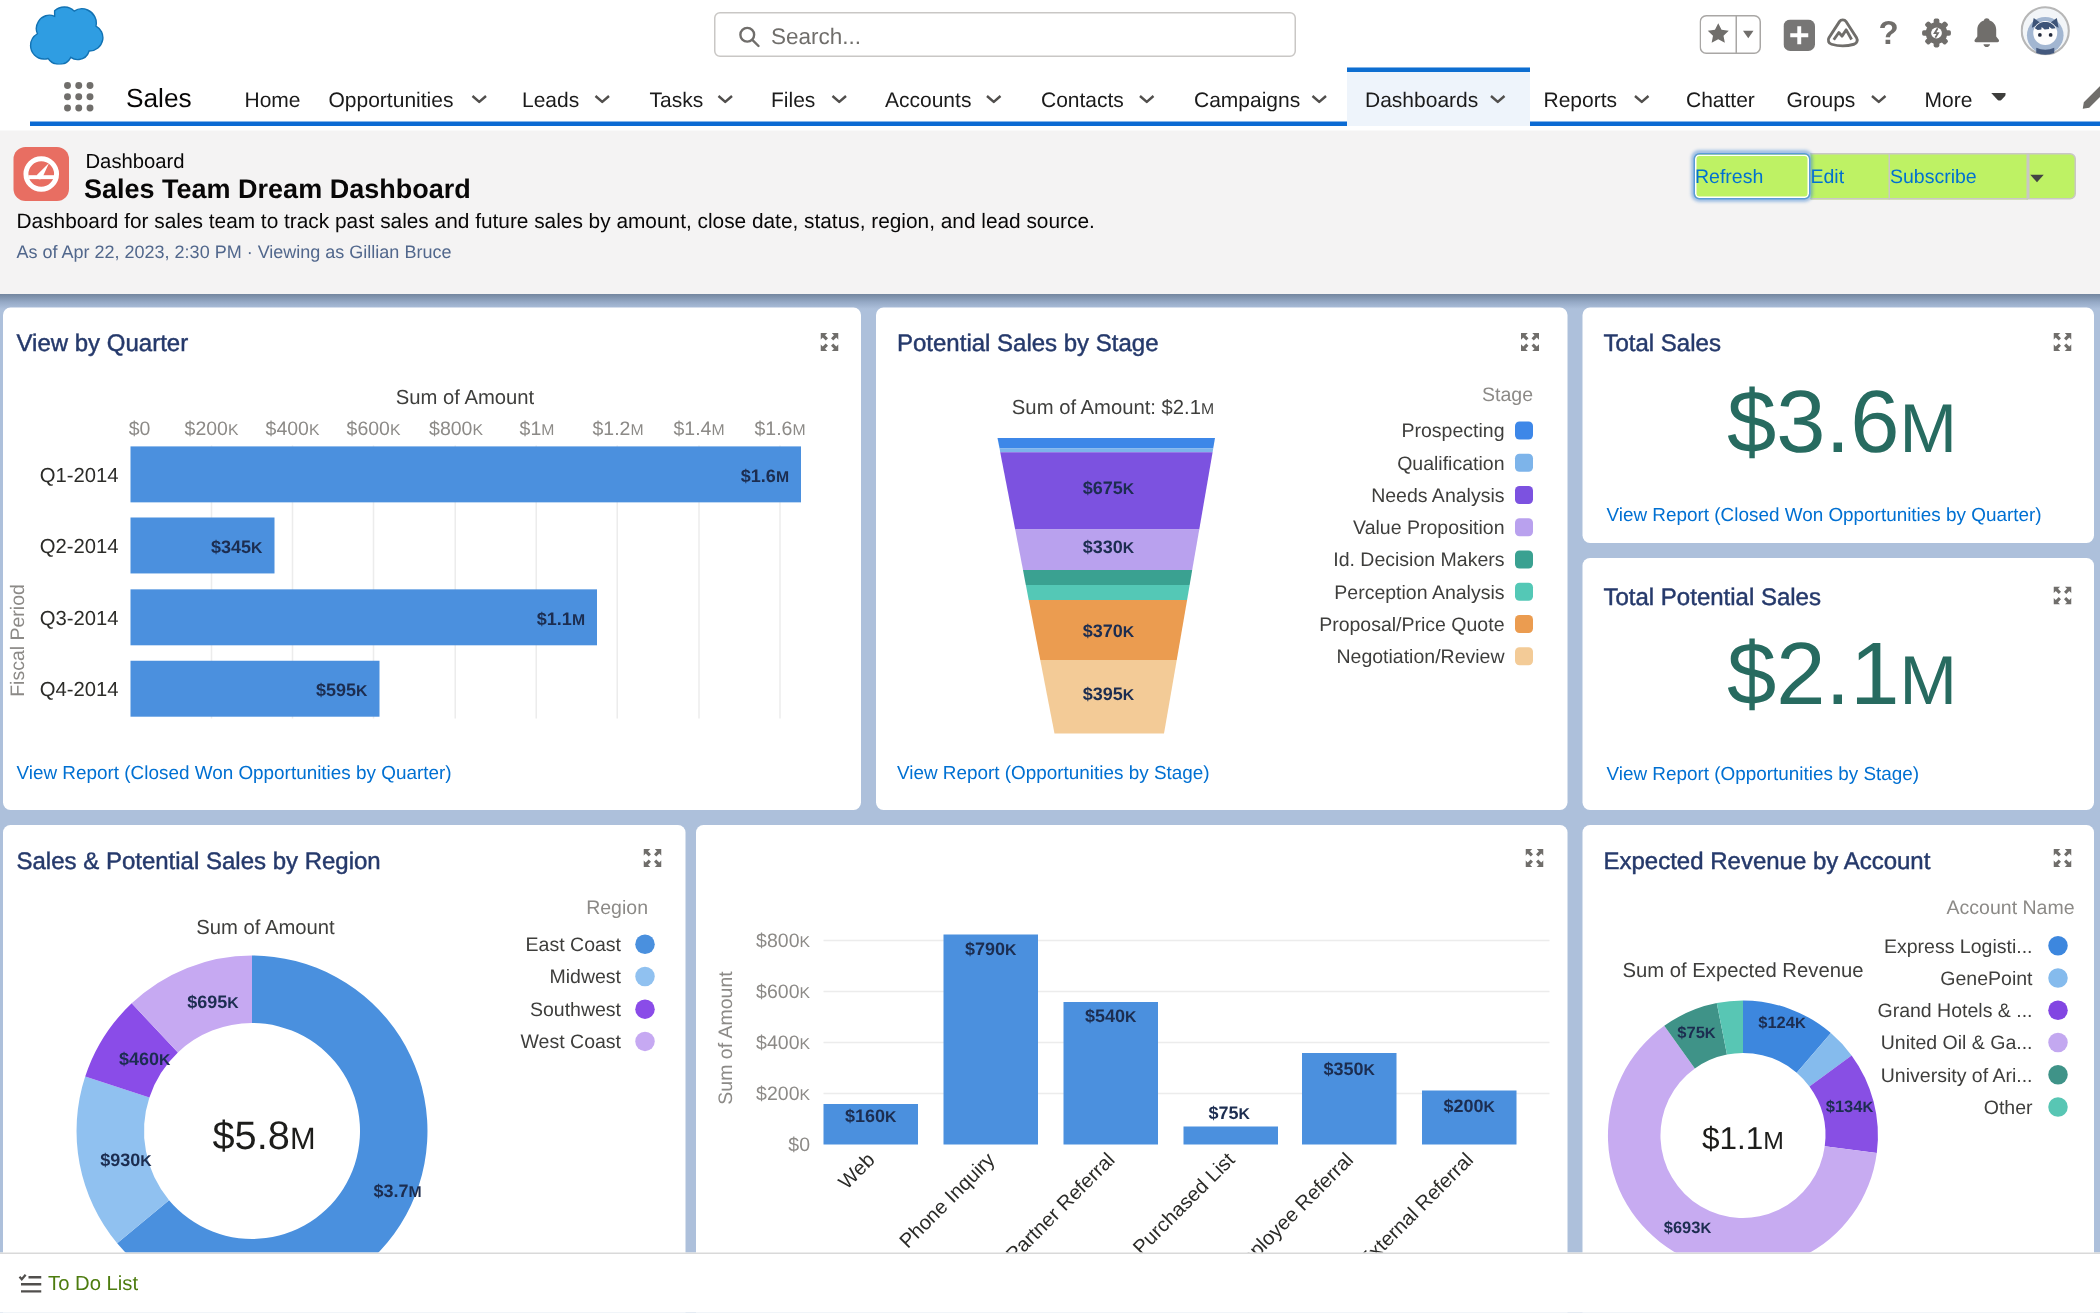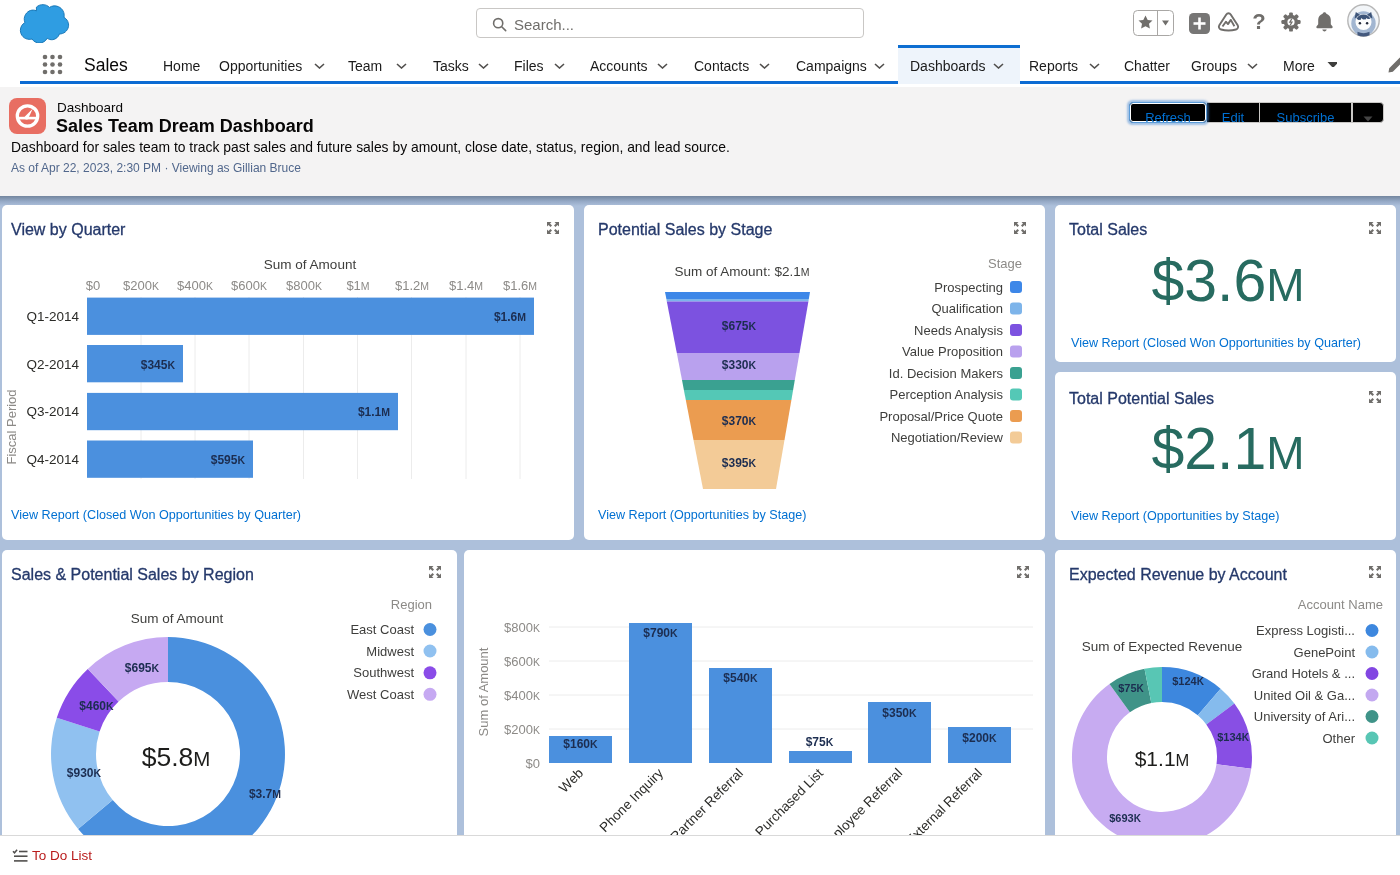--- a/index.html
+++ b/index.html
@@ -17,31 +17,31 @@
   #appname { position:absolute; left:64px; top:10px; font-size:17.5px; color:#080707; }
   #seltab { position:absolute; left:878px; top:0; width:122px; height:39px; background:#eef4fb; border-top:3px solid #0d6ed1; }
   
   #phead { position:absolute; left:0; top:87px; width:1400px; height:109px; background:#f4f3f3; }
   #dbicon { position:absolute; left:9px; top:11px; width:37px; height:36px; border-radius:8px; background:#e86e62; }
   .hlabel { position:absolute; left:57px; top:13px; font-size:13.5px; color:#080707; }
   .htitle { position:absolute; left:56px; top:29px; font-size:18px; font-weight:bold; color:#080707; }
   .hdesc  { position:absolute; left:11px; top:52px; font-size:13.9px; color:#080707; }
   .hasof  { position:absolute; left:11px; top:74px; font-size:12px; color:#51678c; }
   .btngrp { position:absolute; top:15px; height:31px; }
-  .btn { position:absolute; top:0; height:21px; background:#000000; border:1px solid #c9c7c5; color:#0070d2; font-size:13px; text-align:center; line-height:29px; }
+  .btn { position:absolute; top:0; height:31px; background:#bef264; border:1px solid #c9c7c5; color:#0070d2; font-size:13px; text-align:left; line-height:29px; }
   
   #dash { position:absolute; left:0; top:196px; width:1400px; height:679px; background:#adc0db; }
   #dash .shade { position:absolute; left:0; top:0; width:1400px; height:10px; background:linear-gradient(rgba(52,70,92,.48), rgba(82,104,138,.25) 55%, rgba(120,142,178,0)); }
   .card { position:absolute; background:#fff; border-radius:5px; }
   .ctitle { position:absolute; font-size:16px; color:#25396b; white-space:nowrap; -webkit-text-stroke:0.3px #25396b; }
   .vlink { position:absolute; font-size:12.6px; color:#0070d2; white-space:nowrap; }
   .expand { position:absolute; width:12px; height:12px; }
   
   #todobar { position:absolute; left:0; top:835px; width:1400px; height:40px; background:#fff; border-top:1px solid #d9d9d9; }
-  #todobar .ttxt { position:absolute; left:32px; top:12px; font-size:13.5px; color:#b91c1c; }
+  #todobar .ttxt { position:absolute; left:32px; top:12px; font-size:13.5px; color:#4d7c0f; }
 </style>
 </head>
 <body>
 <div id="page">
   <div id="topbar">
     <svg class="abs" style="left:14px;top:2px" width="56" height="41" viewBox="0 0 60 44">
       <path fill="#2f9de2" stroke="#1272b3" stroke-width="1" d="M24 5.5 C28 1.8 34.5 2 38 5.8 c2.8-1.9 6.5-2.2 9.6-0.8 c4.6 2 7 6.8 6 11.5 c3.5 1.9 5.5 5.9 4.8 9.9 c-0.9 4.7-5 8-9.7 7.9 c-1 3.2-3.8 5.7-7.2 6.1 c-2.2 0.3-4.3-0.3-5.9-1.5 c-1.6 3-4.7 5.1-8.3 5.1 c-3.4 0-6.3-1.7-8-4.3 c-1 0.3-2 0.5-3.1 0.4 C11.1 40 6.8 35.7 6.8 30.4 c0-3.6 2-6.7 4.9-8.4 c-1.2-2.7-1-6 0.7-8.7 C15 9.1 19.8 7.6 24 9.5 Z"></path>
     </svg>
     <div id="searchbox">
       <svg class="abs" style="left:15px;top:8px" width="15" height="15" viewBox="0 0 17 17">
@@ -110,21 +110,21 @@
           <circle cx="18" cy="10.5" r="2.3"></circle>
         <circle cx="3" cy="18" r="2.3"></circle>
           <circle cx="10.5" cy="18" r="2.3"></circle>
           <circle cx="18" cy="18" r="2.3"></circle>
       </g>
     </svg>
     <div id="appname">Sales</div>
     <div id="seltab"></div>
     <div class="navitem" style="left:143px">Home</div>
     <div class="navitem" style="left:199px">Opportunities</div>
-    <div class="navitem" style="left:328px">Team</div>
+    <div class="navitem" style="left:328px">Leads</div>
     <div class="navitem" style="left:413px">Tasks</div>
     <div class="navitem" style="left:494px">Files</div>
     <div class="navitem" style="left:570px">Accounts</div>
     <div class="navitem" style="left:674px">Contacts</div>
     <div class="navitem" style="left:776px">Campaigns</div>
     <div class="navitem" style="left:890px">Dashboards</div>
     <div class="navitem" style="left:1009px">Reports</div>
     <div class="navitem" style="left:1104px">Chatter</div>
     <div class="navitem" style="left:1171px">Groups</div>
     <div class="navitem" style="left:1263px">More</div>

